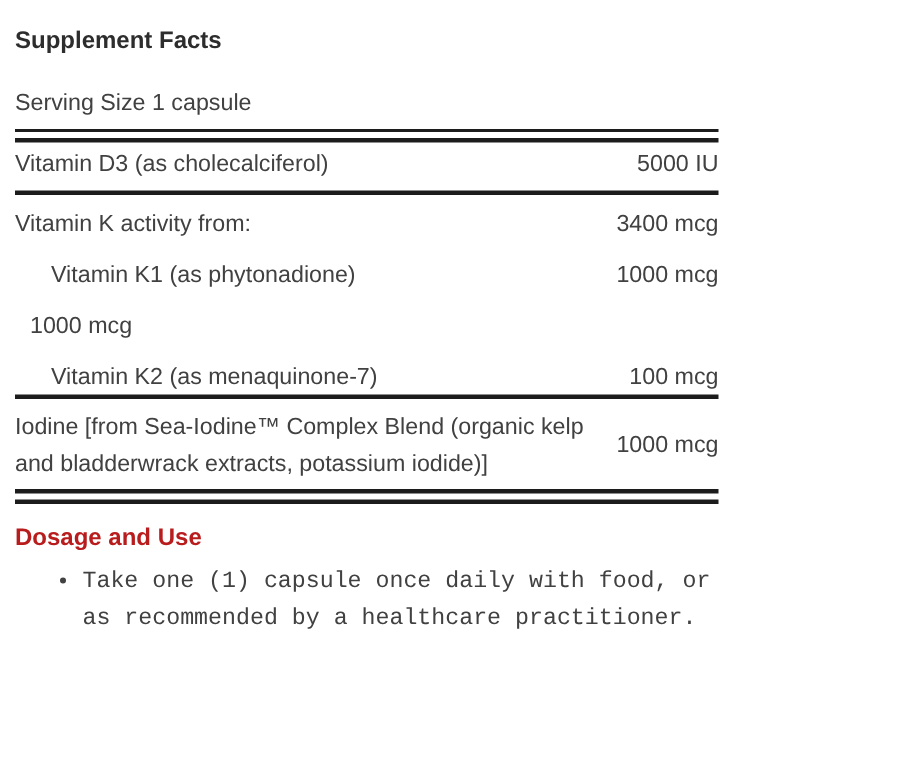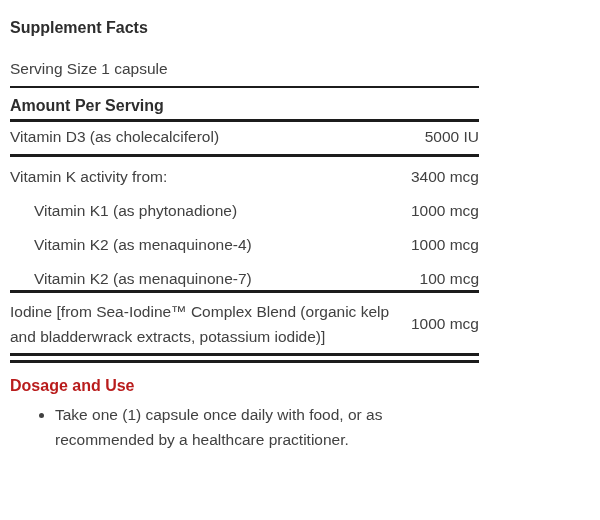--- a/index.html
+++ b/index.html
@@ -80,60 +80,59 @@
     margin-top: 13px;
     font-size: 16px;
     font-weight: bold;
     line-height: 19px;
     color: #b91c1c;
   }
   .sf-dosage-list {
     margin-top: 7px;
     list-style: disc outside;
     padding-left: 45px;
+    font-family: Liberation Mono, monospace;
   }
   .sf-dosage-list li {
     font-size: 15.5px;
     line-height: 25px;
     max-width: 510px;
   }
 </style>
 </head>
 <body>
 
 <div class="sf-label">
 
   <div class="sf-title">Supplement Facts</div>
 
   <div class="sf-serving">Serving Size 1 capsule</div>
 
   <div class="rule thin rule-1"></div>
 
-  <div class="sf-amount-header">Amount Per Serving</div>
 
   <div class="rule rule-2"></div>
 
   <div class="row row-d3">
     <span class="row-name">Vitamin D3 (as cholecalciferol)</span>
     <span class="row-amount">5000 IU</span>
   </div>
 
   <div class="rule rule-3"></div>
 
   <div class="row-k-group">
     <div class="row">
       <span class="row-name">Vitamin K activity from:</span>
       <span class="row-amount">3400 mcg</span>
     </div>
     <div class="row indent">
       <span class="row-name">Vitamin K1 (as phytonadione)</span>
       <span class="row-amount">1000 mcg</span>
     </div>
     <div class="row indent">
-      <span class="row-name">Vitamin K2 (as menaquinone-4)</span>
       <span class="row-amount">1000 mcg</span>
     </div>
     <div class="row indent">
       <span class="row-name">Vitamin K2 (as menaquinone-7)</span>
       <span class="row-amount">100 mcg</span>
     </div>
   </div>
 
   <div class="rule rule-4"></div>
 

